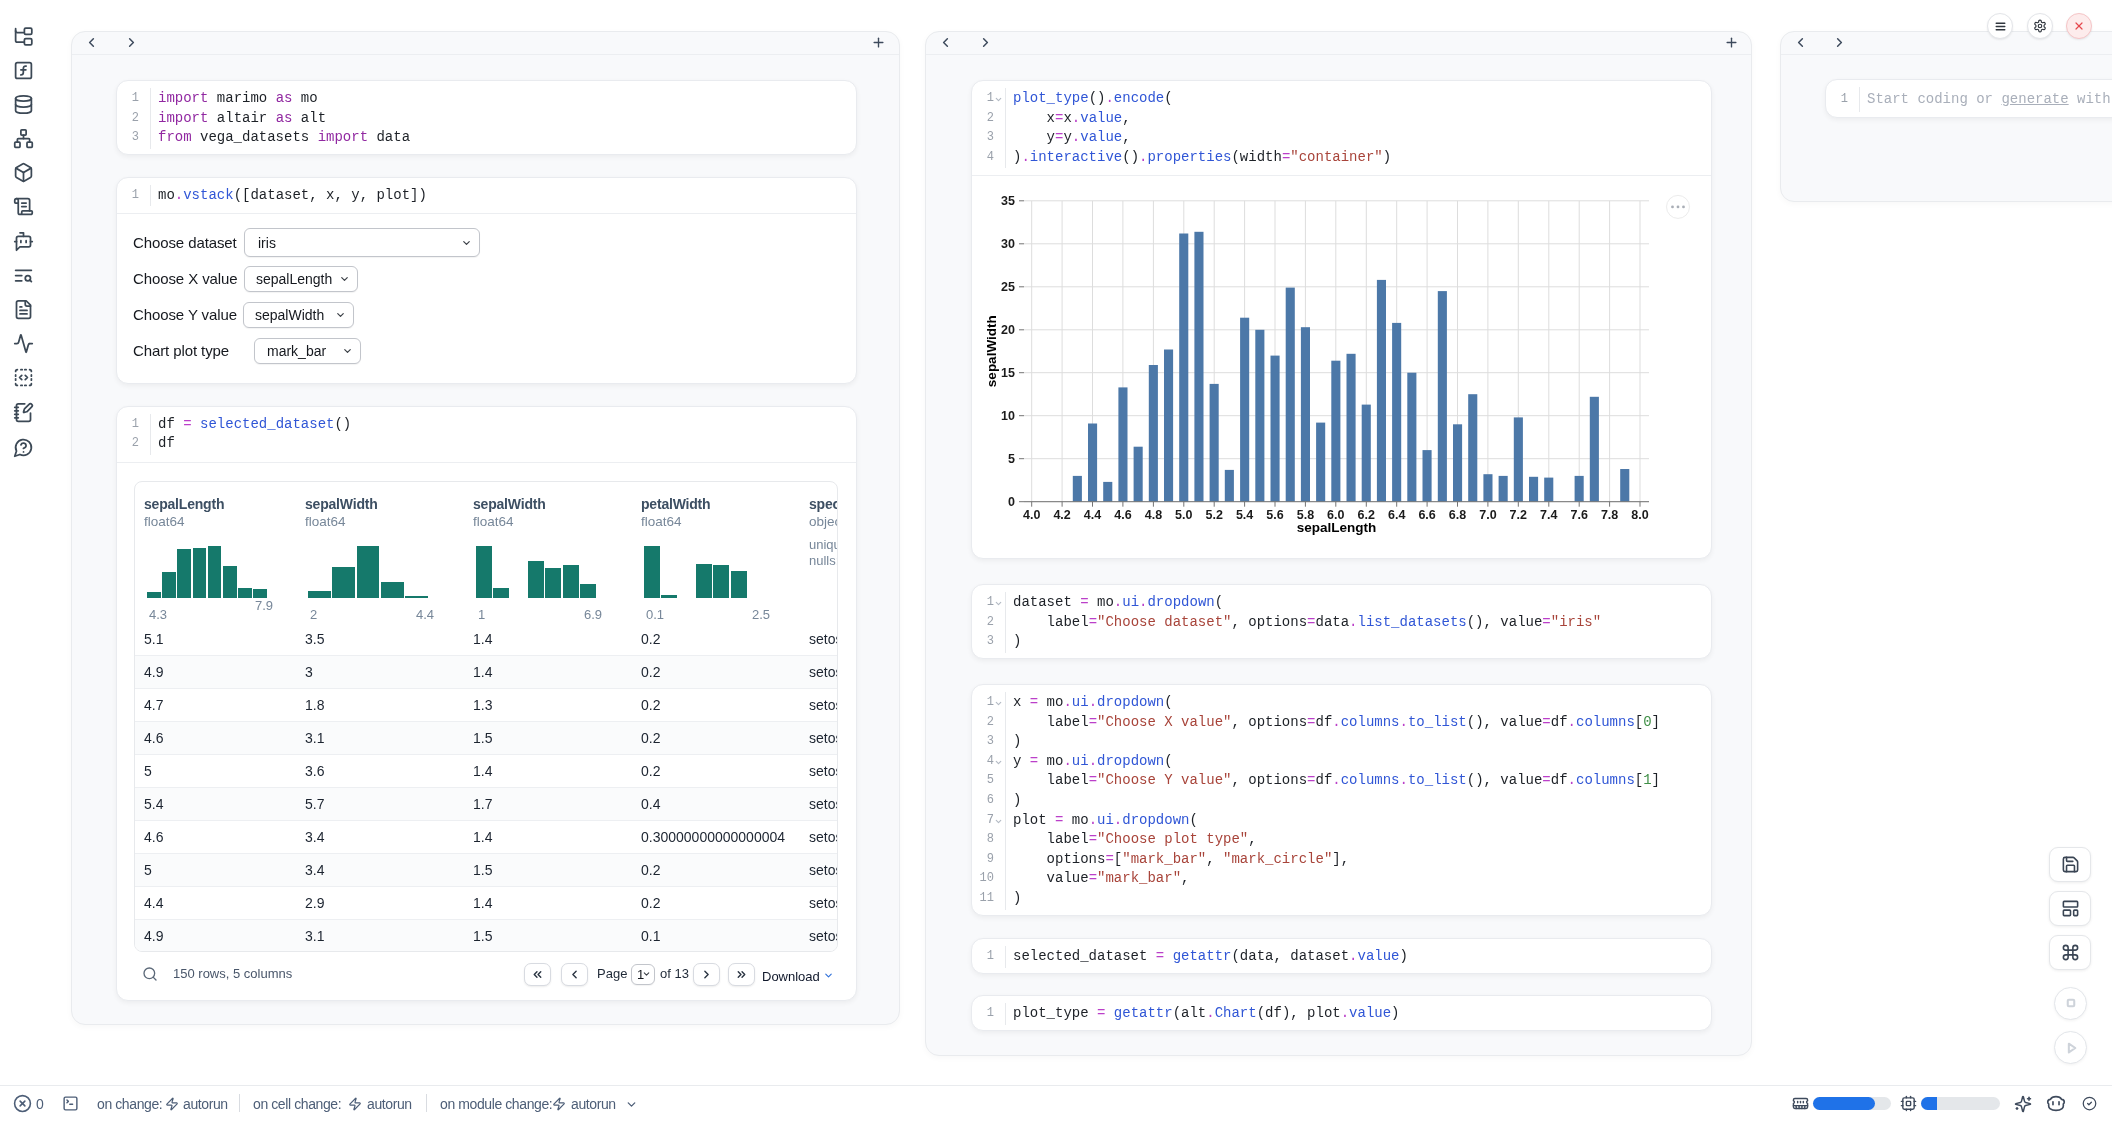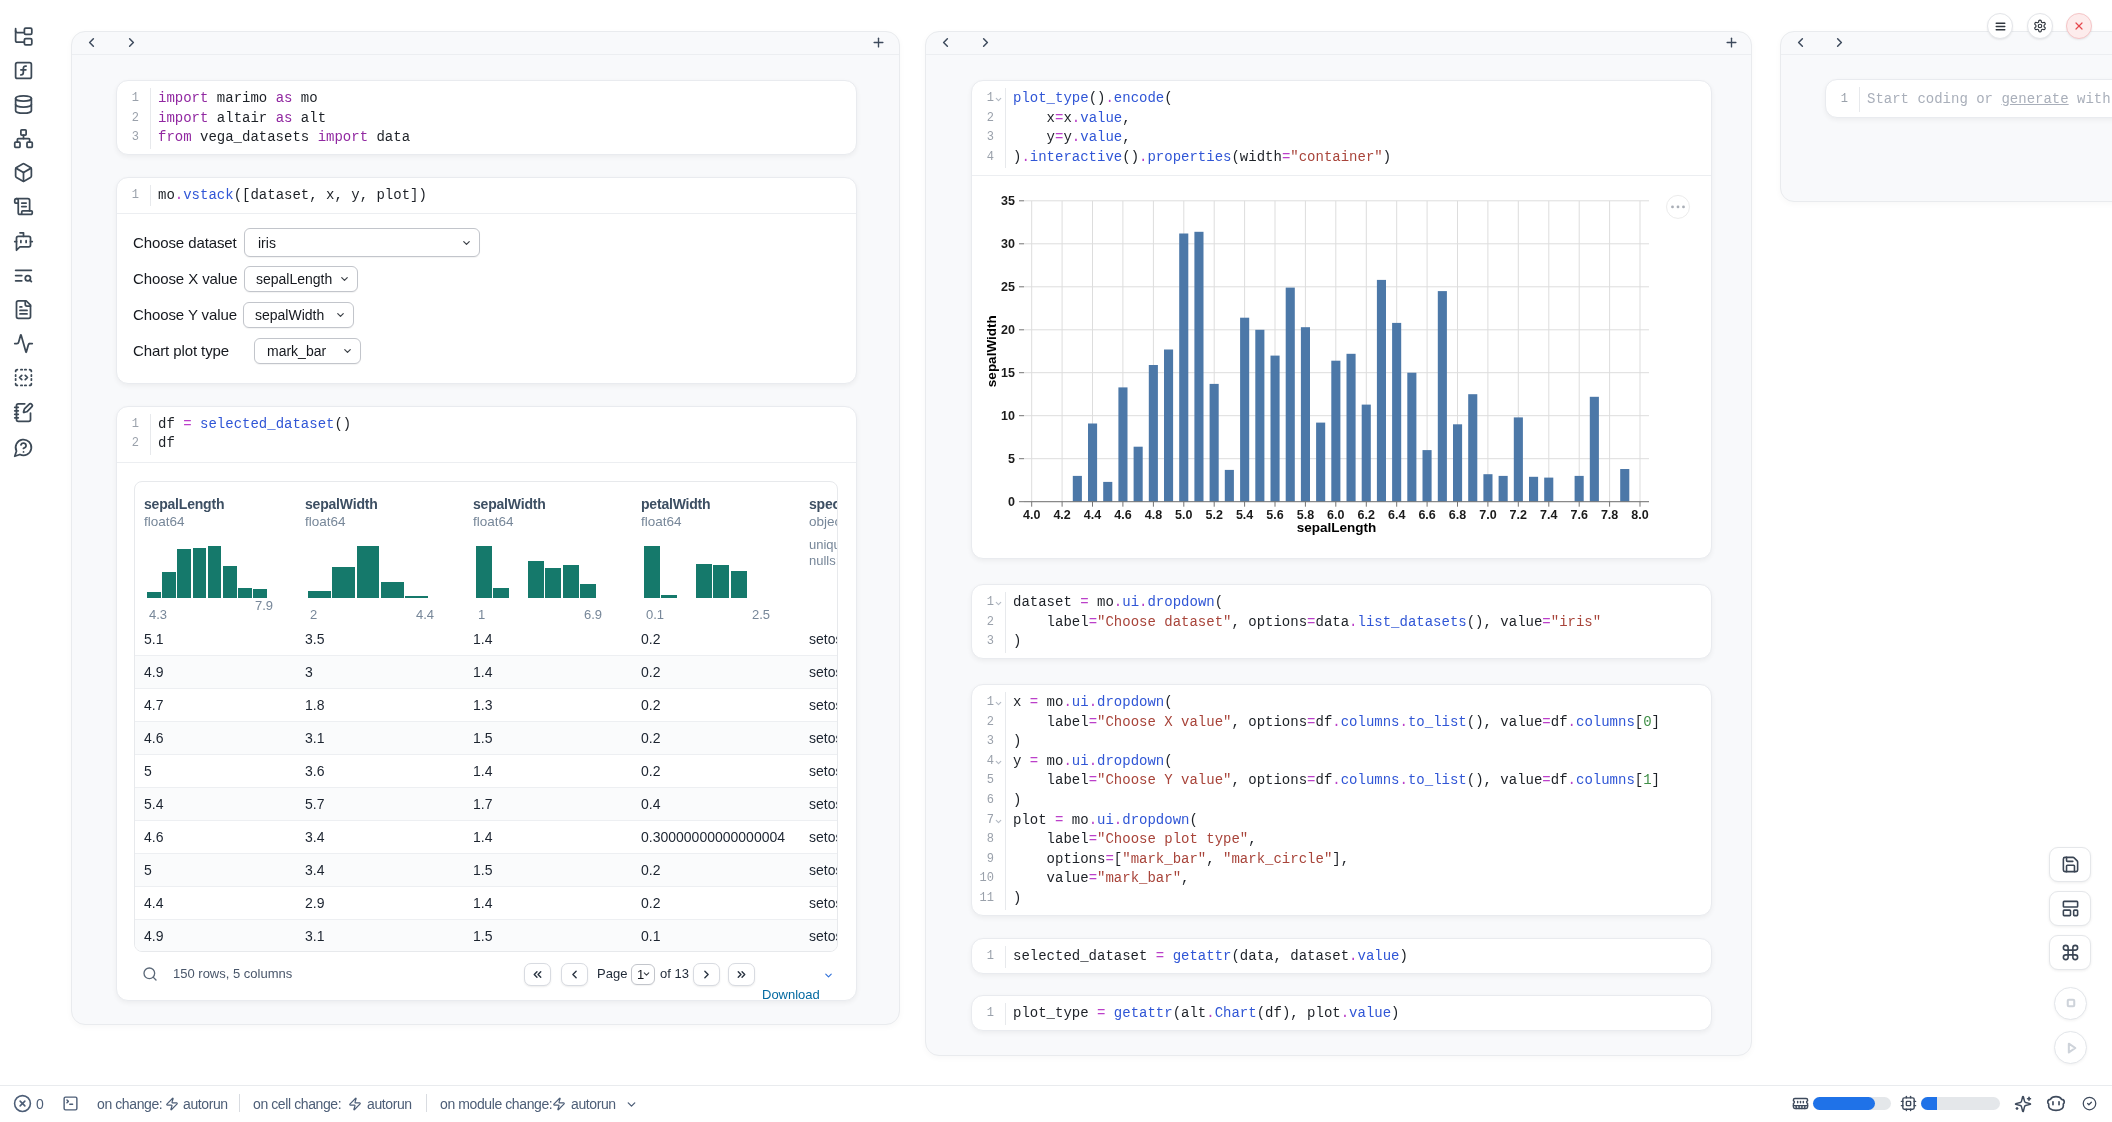--- a/index.html
+++ b/index.html
@@ -345,21 +345,21 @@
     <div class="ftxt" style="left:543px;top:559.5px;color:#1f2937">of 13</div>
     <div class="fbtn" style="left:576px;top:556.0px"></div>
     <svg class="" style="position:absolute;left:583.0px;top:561.0px;" width="13" height="13" viewBox="0 0 24 24" fill="none" stroke="#2a3442" stroke-width="2.6" stroke-linecap="round" stroke-linejoin="round">
       <path d="m9 18 6-6-6-6"></path>
     </svg>
     <div class="fbtn" style="left:611px;top:556.0px"></div>
     <svg class="" style="position:absolute;left:618.0px;top:561.0px;" width="13" height="13" viewBox="0 0 24 24" fill="none" stroke="#2a3442" stroke-width="2.6" stroke-linecap="round" stroke-linejoin="round">
       <path d="m6 17 5-5-5-5"></path>
       <path d="m13 17 5-5-5-5"></path>
     </svg>
-    <div class="ftxt" style="left:645px;top:580px;color:#0369a1">Download</div>
+    <div class="ftxt" style="left:645px;top:562px;color:#0f172a">Download</div>
     <svg class="" style="position:absolute;left:705.5px;top:563.0px;" width="11" height="11" viewBox="0 0 24 24" fill="none" stroke="#2e6fd8" stroke-width="2.4" stroke-linecap="round" stroke-linejoin="round">
       <path d="m6 9 6 6 6-6"></path>
     </svg>
   </div>
 <div class="cell" style="left:971px;top:80px;width:741px;height:479px">
     <div class="ln" style="top:8.0px">1</div>
     <svg class="fold" style="top:14.0px" viewBox="0 0 24 24" width="9" height="9" fill="none" stroke="#b3bac4" stroke-width="3" stroke-linecap="round" stroke-linejoin="round">
       <path d="m6 9 6 6 6-6"></path>
     </svg>
     <pre class="cl" style="top:8.0px"><i class="f">plot_type</i>()<i class="o">.</i><i class="f">encode</i>(</pre>

